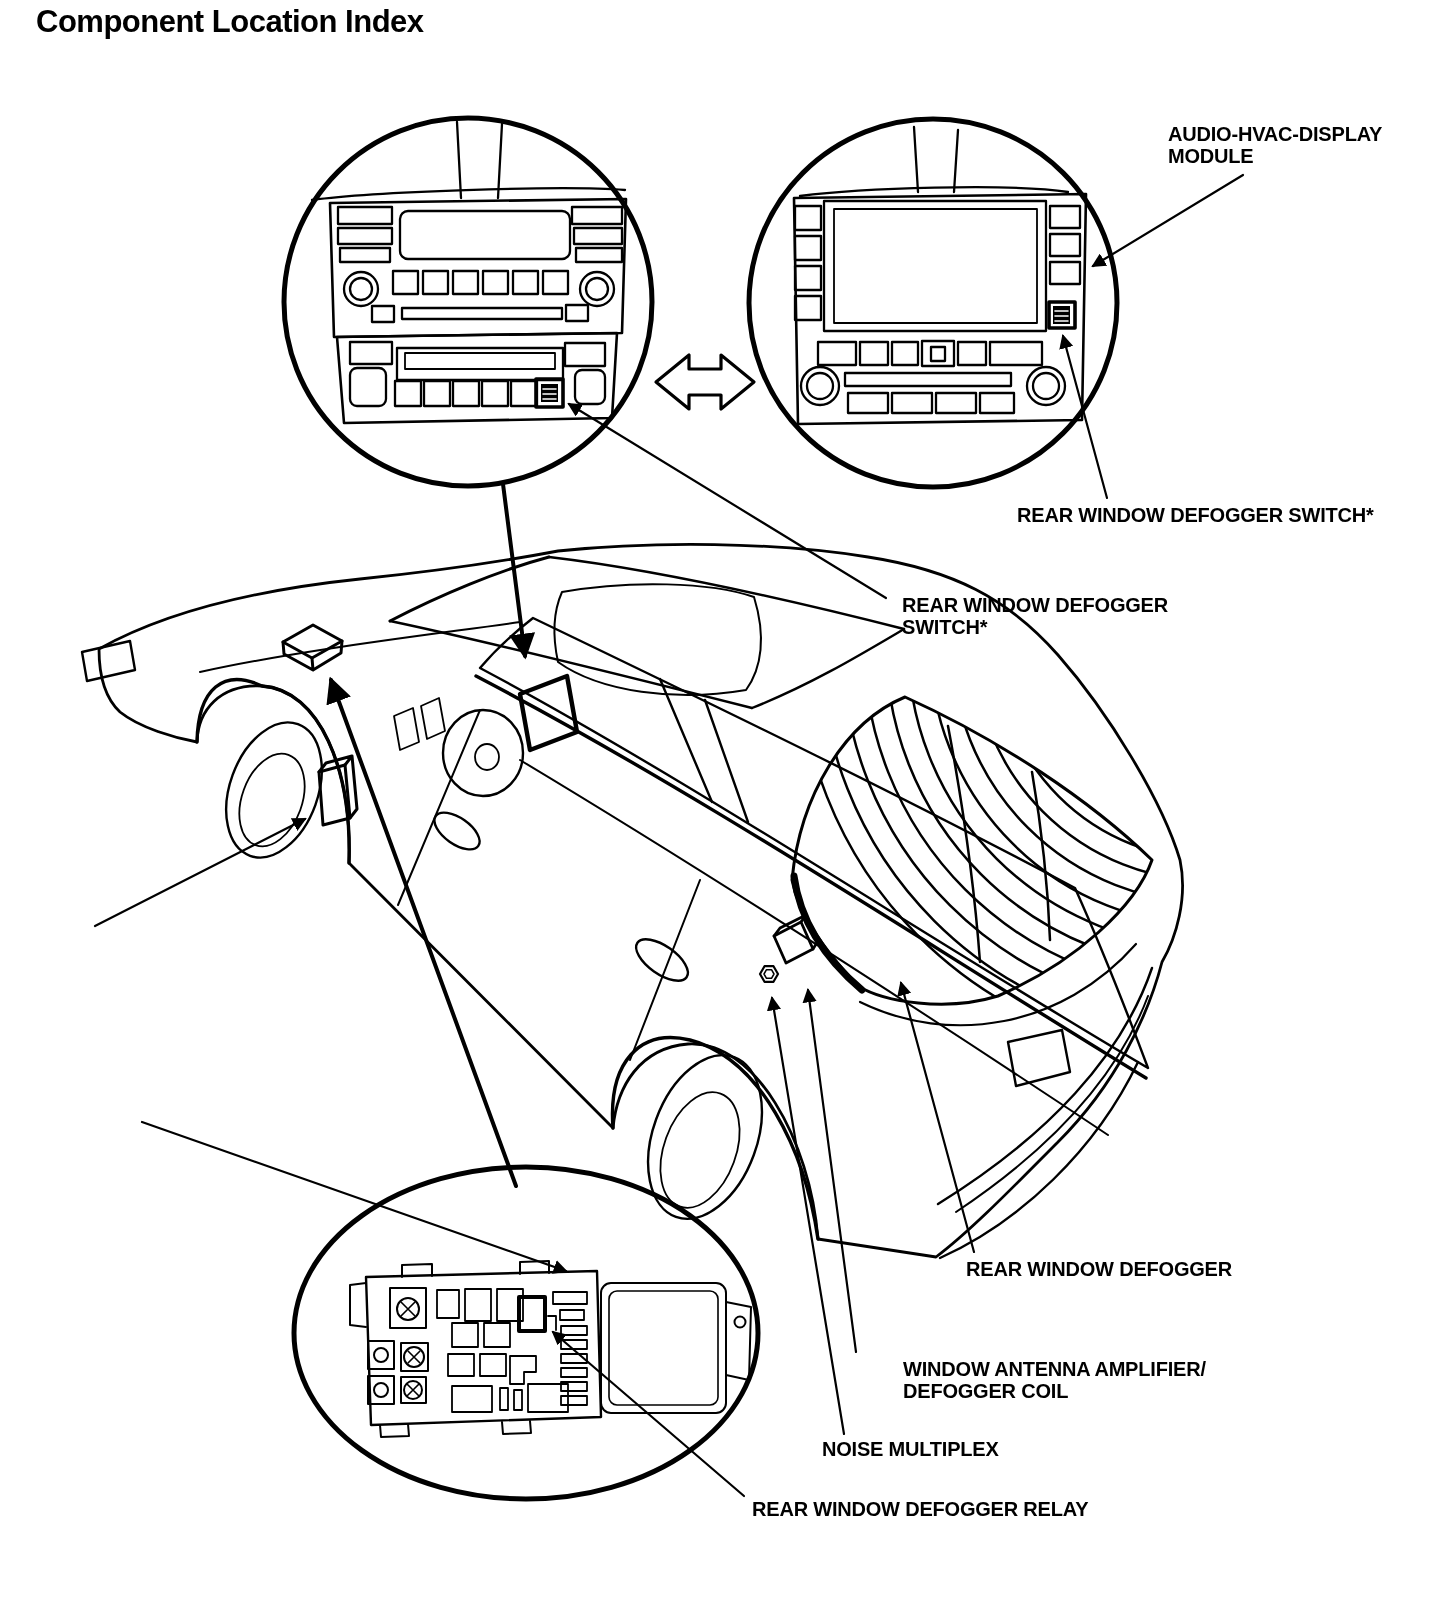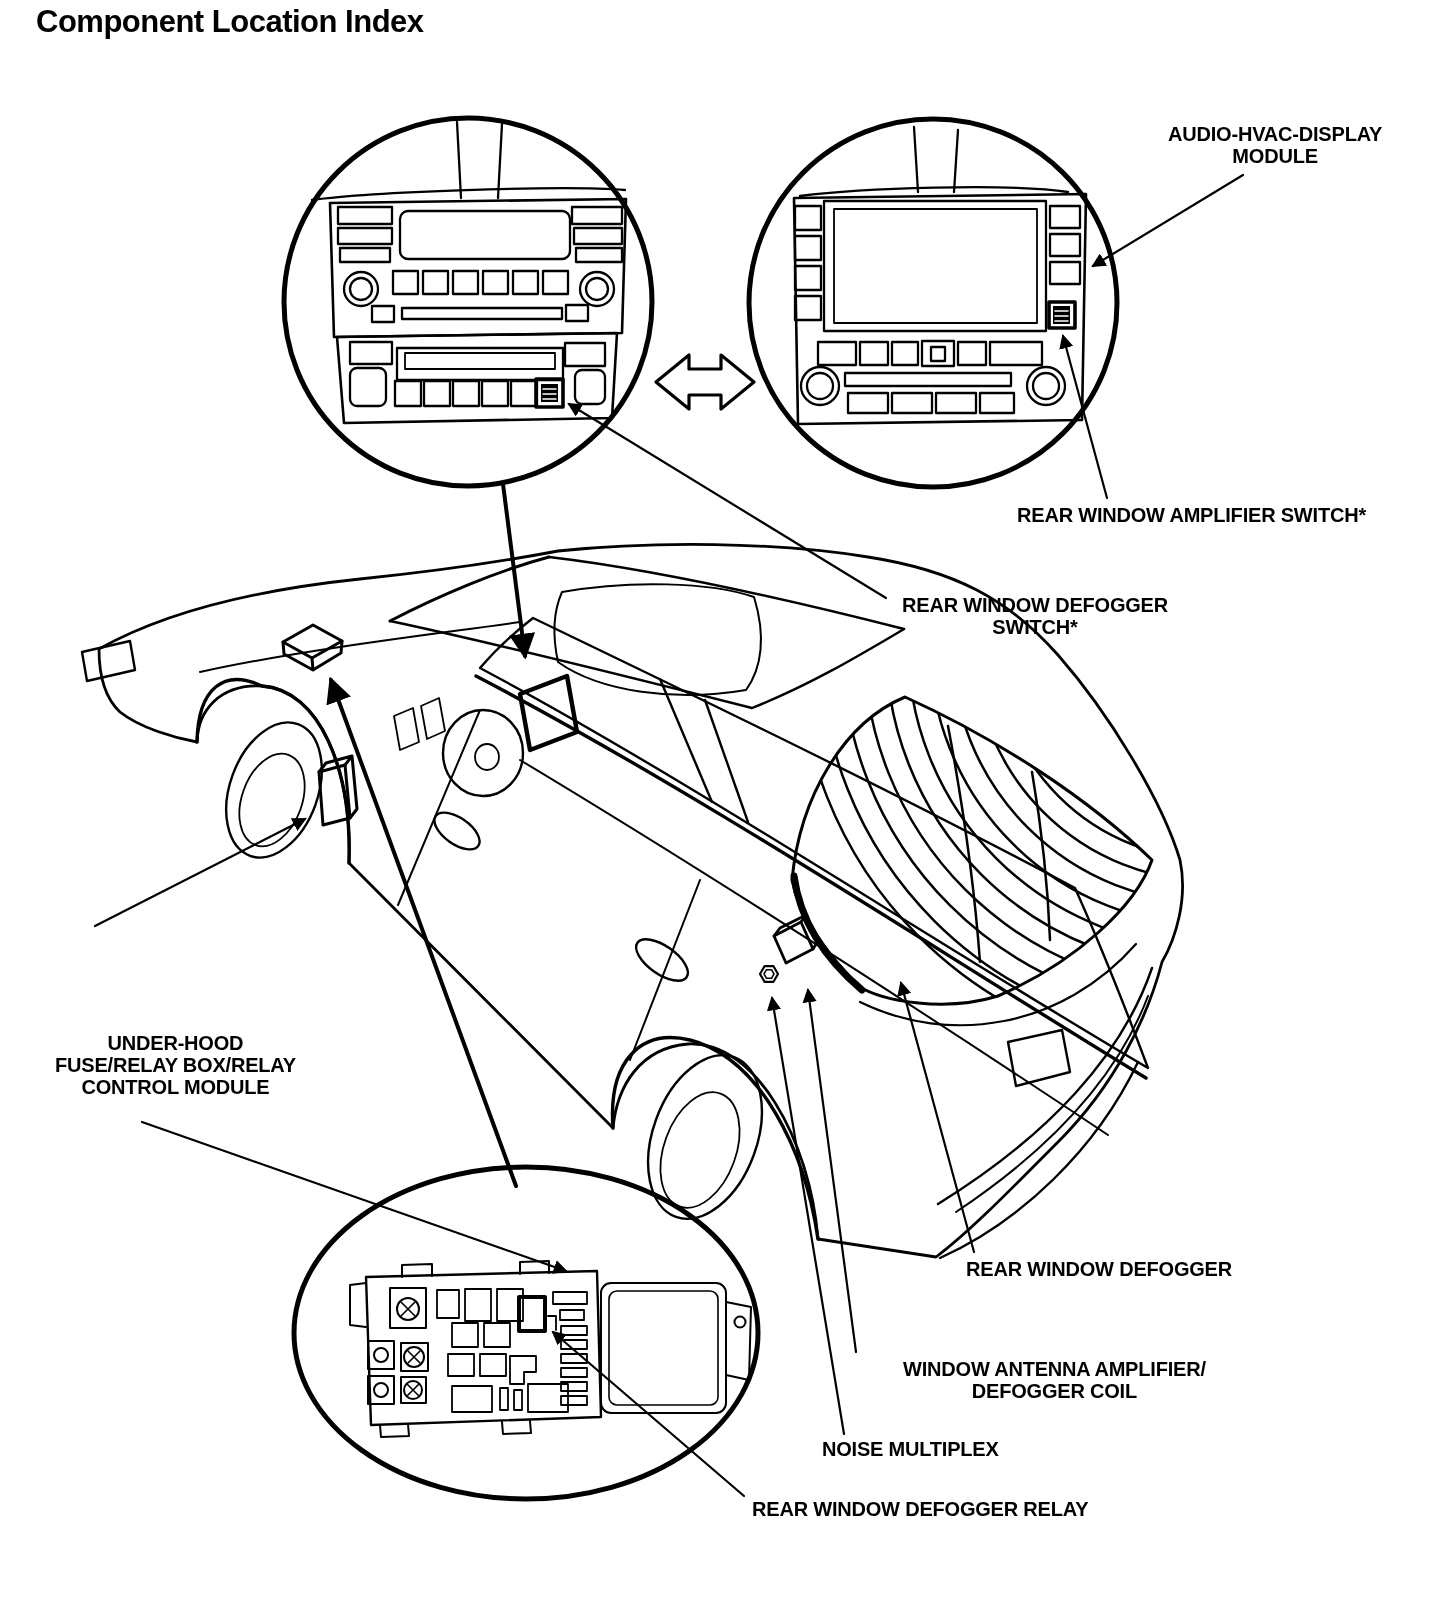--- a/index.html
+++ b/index.html
@@ -1,21 +1,21 @@
 <!DOCTYPE html>
 <html><head>
 <meta charset="utf-8">
 <style>
   html,body{margin:0;padding:0;background:#ffffff;}
   #page{position:relative;width:1440px;height:1598px;background:#ffffff;overflow:hidden;
         font-family:"Liberation Sans",sans-serif;color:#000;text-decoration:underline;}
   #art{position:absolute;left:0;top:0;}
   .lbl{position:absolute;font-weight:bold;font-size:20px;line-height:22px;letter-spacing:-0.2px;
        color:#000;white-space:nowrap;}
-  .lbl span{display:block;text-align:center;}
+  .lbl span{display:block;}
   #title{position:absolute;left:36px;top:4px;font-weight:bold;font-size:31px;letter-spacing:-0.5px;}
   #footnote{position:absolute;left:34px;top:1552px;font-weight:bold;font-size:20px;letter-spacing:-0.2px;}
   svg *{vector-effect:none;}
 </style>
 </head>
 <body>
 
 <div id="page">
 
 <svg id="art" width="1440" height="1598" viewBox="0 0 1440 1598" xmlns="http://www.w3.org/2000/svg" fill="none" stroke="#000" stroke-linecap="round" stroke-linejoin="round">
@@ -275,34 +275,29 @@
 </svg>
 
 <div id="title">Component Location Index</div>
 
 <div class="lbl" style="left:1168px;top:123px;">
   <span>AUDIO-HVAC-DISPLAY</span>
   <span>MODULE</span>
 </div>
 
 <div class="lbl" style="left:1017px;top:504px;">
-  <span>REAR WINDOW AMPLIFIER SWITCH*</span>
+  <span>REAR WINDOW DEFOGGER SWITCH*</span>
 </div>
 
 <div class="lbl" style="left:902px;top:594px;">
   <span>REAR WINDOW DEFOGGER</span>
   <span>SWITCH*</span>
 </div>
 
 
-<div class="lbl" style="left:55px;top:1032px;">
-  <span>UNDER-HOOD</span>
-  <span>FUSE/RELAY BOX/RELAY</span>
-  <span>CONTROL MODULE</span>
-</div>
 
 <div class="lbl" style="left:966px;top:1258px;">
   <span>REAR WINDOW DEFOGGER</span>
 </div>
 
 <div class="lbl" style="left:903px;top:1358px;">
   <span>WINDOW ANTENNA AMPLIFIER/</span>
   <span>DEFOGGER COIL</span>
 </div>
 

